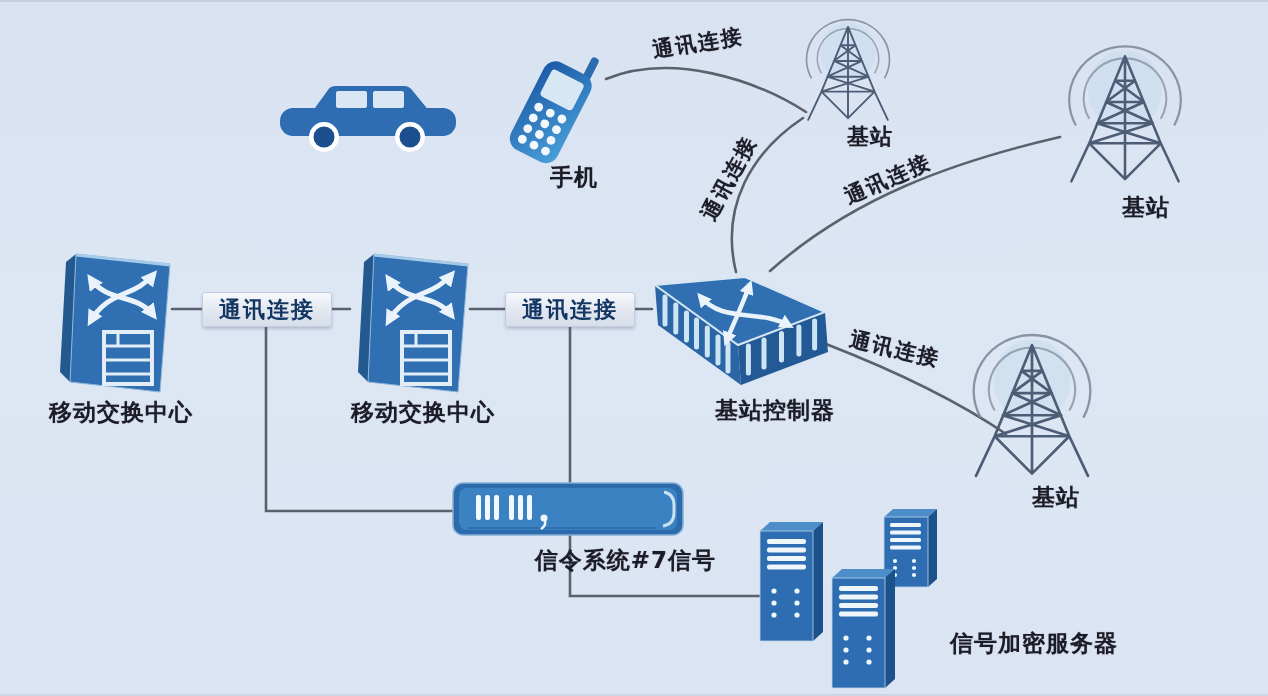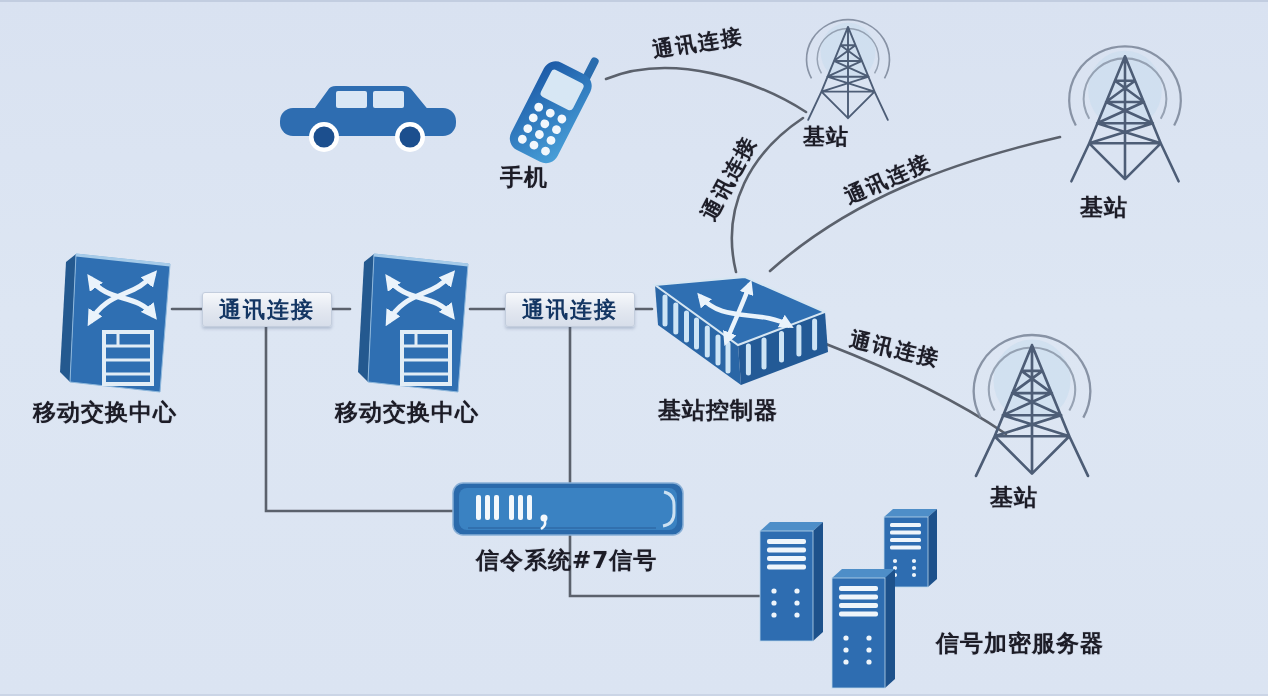--- a/index.html
+++ b/index.html
@@ -7,50 +7,50 @@
     position:relative;width:1268px;height:696px;overflow:hidden;
     background:linear-gradient(180deg,#d9e2f1 0%,#dde6f3 45%,#dbe4f2 100%);
     font-family:"DejaVu Sans","Liberation Sans",sans-serif;
   }
   #stage:before{content:"";position:absolute;left:0;top:0;width:100%;height:2px;background:#c2cde0;}
   #stage:after{content:"";position:absolute;left:0;bottom:0;width:100%;height:2px;background:#cbd5e6;}
   .abs{position:absolute;}
   svg{display:block;overflow:visible;}
   .layer{position:absolute;left:0;top:0;width:1268px;height:696px;}
   .lbl{
-    position:absolute;text-align:left;font-weight:700;color:#1c1c26;
+    position:absolute;text-align:right;font-weight:700;color:#1c1c26;
     font-size:23px;letter-spacing:1px;white-space:nowrap;
     text-shadow:0 0 1px rgba(20,20,40,.35);
   }
   .linkbox{
     position:absolute;display:flex;align-items:center;justify-content:center;
     background:linear-gradient(180deg,#f6f8fb 0%,#e2e7f0 55%,#d7deea 100%);
     border:1px solid #c3cddd;border-radius:3px;
     box-shadow:0 2px 3px rgba(60,80,120,.25);
     color:#143663;font-weight:800;font-size:22px;letter-spacing:2px;white-space:nowrap;
   }
   .linkfloat{
     position:absolute;font-weight:800;font-size:21px;letter-spacing:2px;
     color:#1d1d27;white-space:nowrap;text-shadow:0 0 1px rgba(20,20,40,.4);
   }
   .lb1{left:202px;top:292px;width:128px;height:33px;}
   .lb2{left:505px;top:292px;width:128px;height:33px;}
   .ll1{left:698px;top:43px;transform:translate(-50%,-50%) rotate(-9deg);}
   .ll2{left:729px;top:178px;transform:translate(-50%,-50%) rotate(-62deg);}
   .ll3{left:888px;top:179px;transform:translate(-50%,-50%) rotate(-24deg);}
   .ll4{left:895px;top:349px;transform:translate(-50%,-50%) rotate(13deg);}
-  .lbl-phone{left:500px;top:162px;width:80px;}
+  .lbl-phone{left:518px;top:162px;width:80px;}
   .lbl-bts1{left:803px;top:122px;width:90px;font-size:22px;}
   .lbl-bts2{left:1080px;top:192px;width:90px;}
   .lbl-bts3{left:990px;top:482px;width:90px;}
   .lbl-msc1{left:33px;top:397px;width:160px;}
   .lbl-msc2{left:335px;top:397px;width:160px;}
-  .lbl-bsc{left:658px;top:395px;width:160px;}
+  .lbl-bsc{left:675px;top:395px;width:160px;}
   .lbl-ss7{left:476px;top:545px;width:240px;}
-  .lbl-enc{left:936px;top:628px;width:212px;}
+  .lbl-enc{left:906px;top:628px;width:212px;}
   .car{left:276px;top:80px;width:184px;height:80px;}
   .phone{left:496px;top:40px;width:115px;height:132px;}
   .tower{position:absolute;}
   .t1{left:798px;top:12px;width:100px;height:112px;}
   .t2{left:1058px;top:36px;width:134px;height:151px;}
   .t3{left:962px;top:324px;width:140px;height:158px;}
   .msc1{left:46px;top:242px;width:138px;height:162px;}
   .msc2{left:344px;top:242px;width:138px;height:162px;}
   .bsc{left:638px;top:266px;width:200px;height:135px;}
   .ss7{left:452px;top:482px;width:232px;height:56px;}

